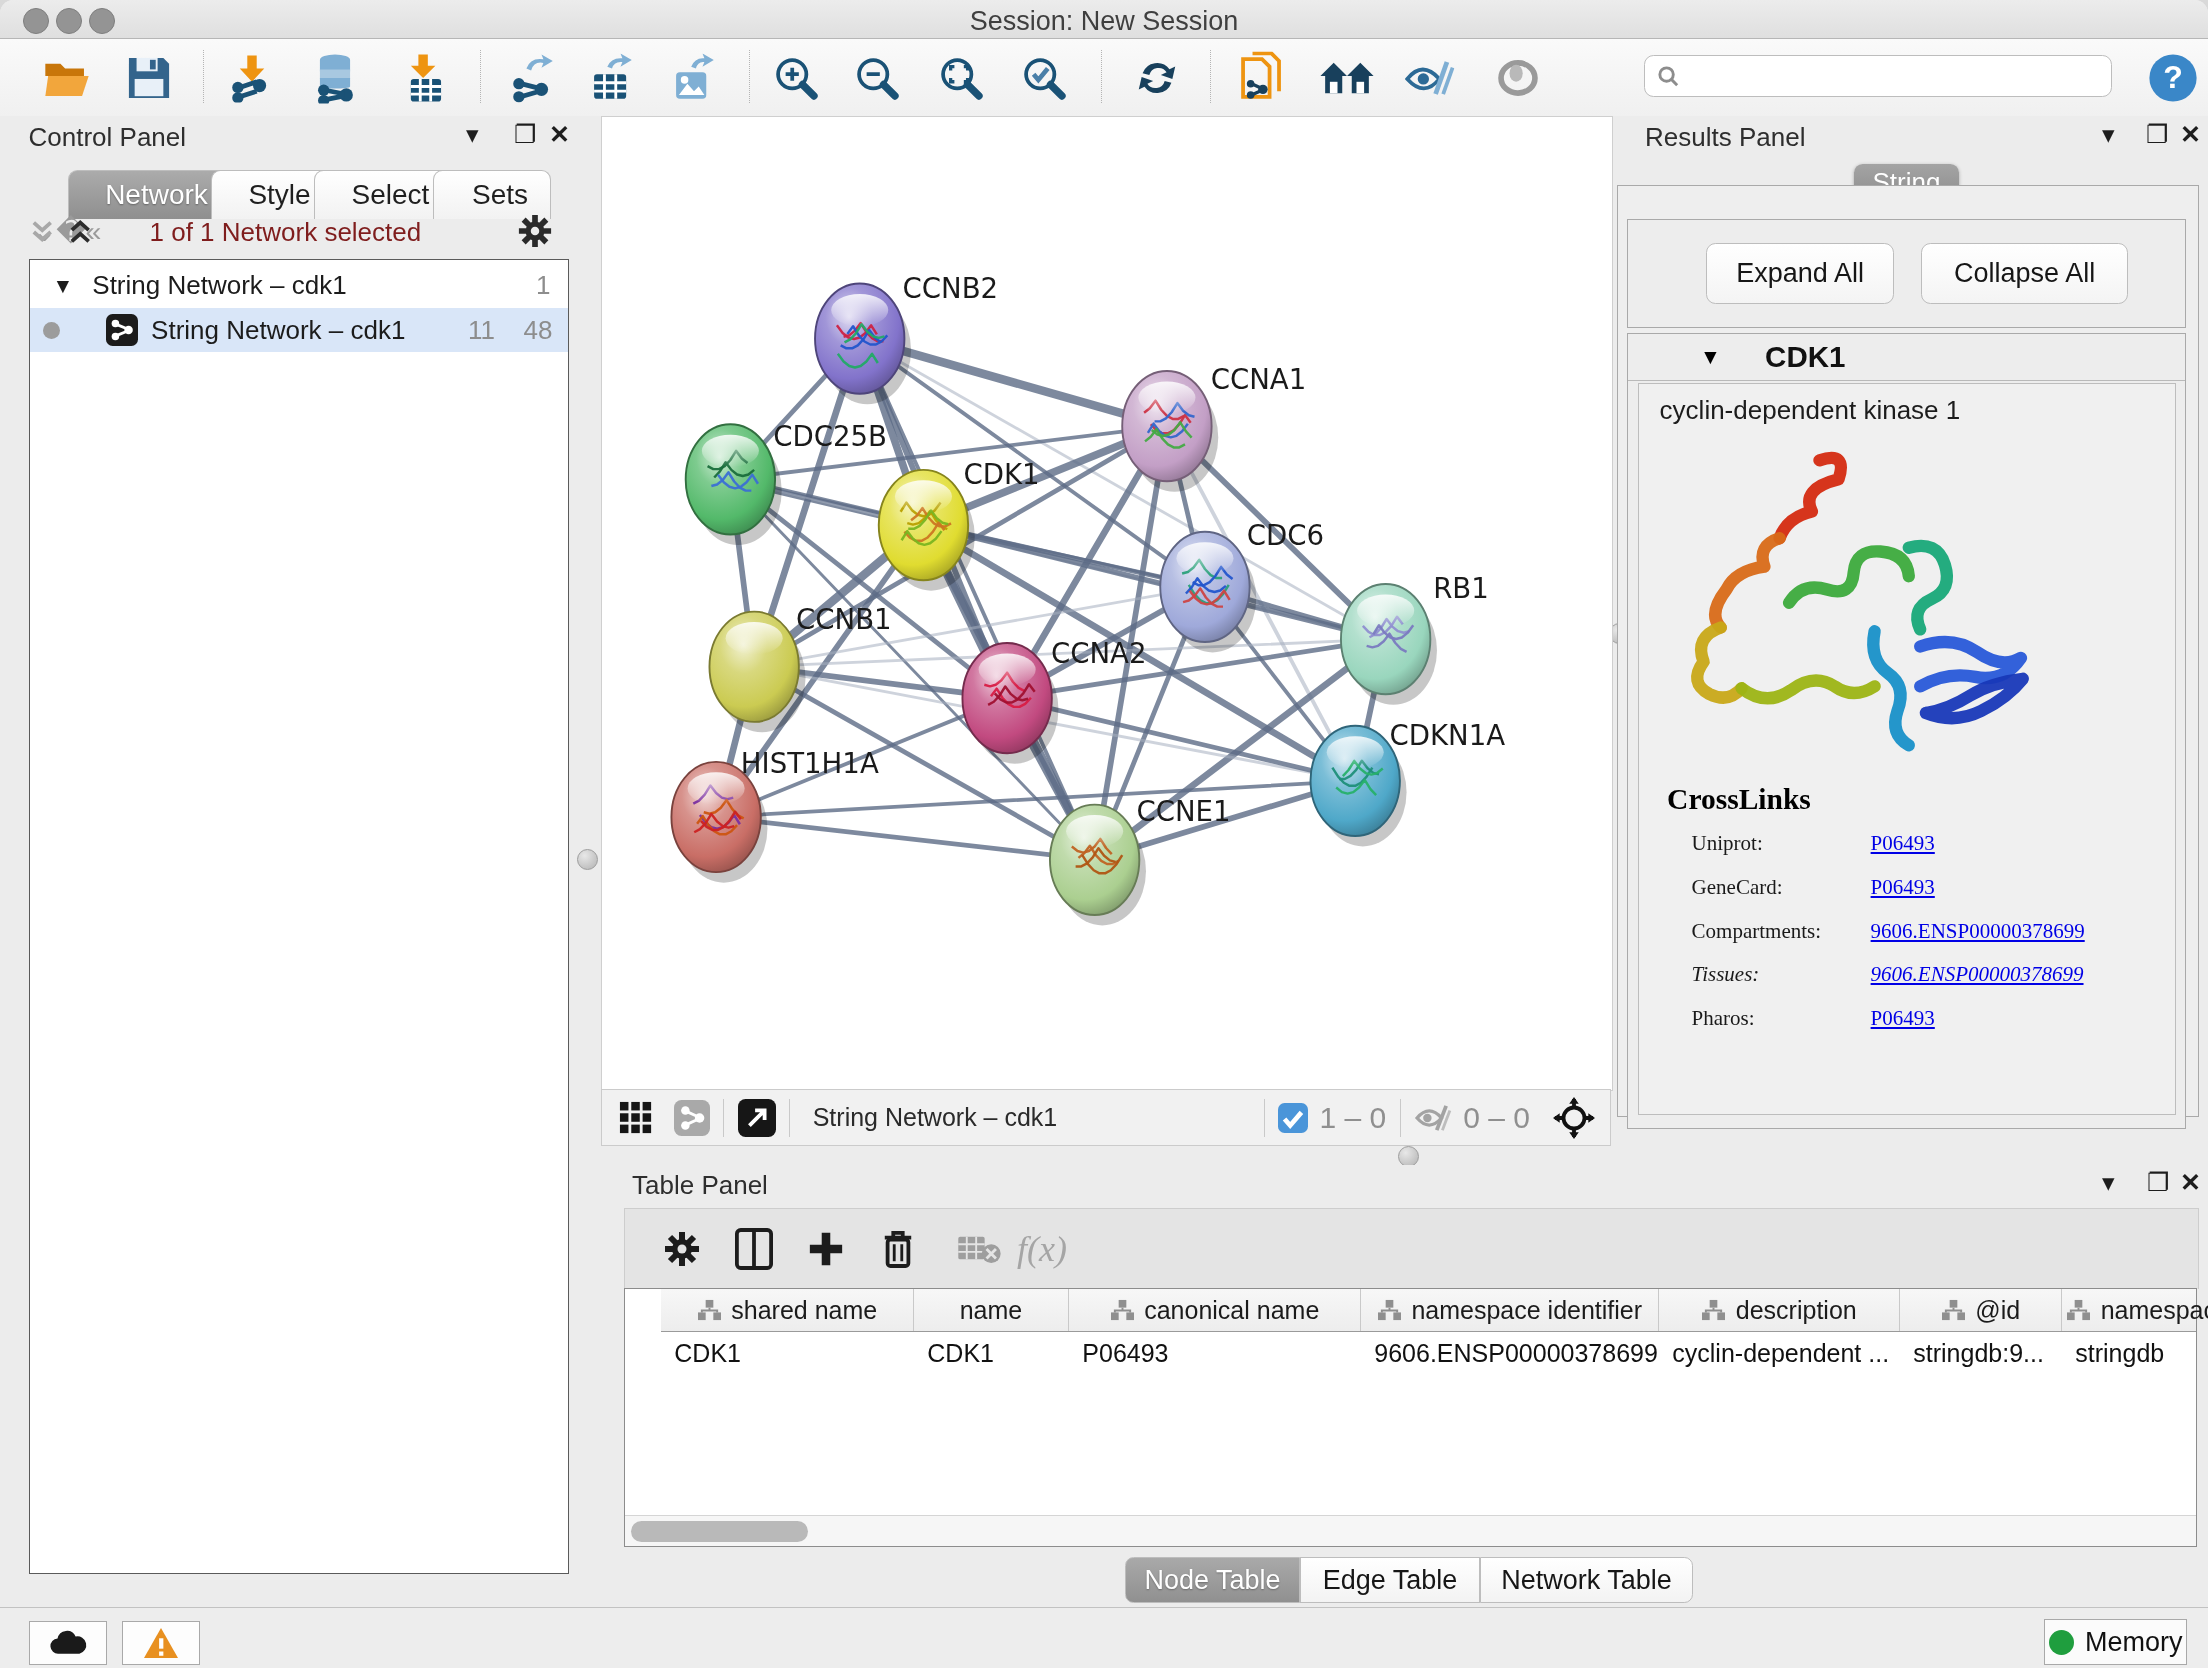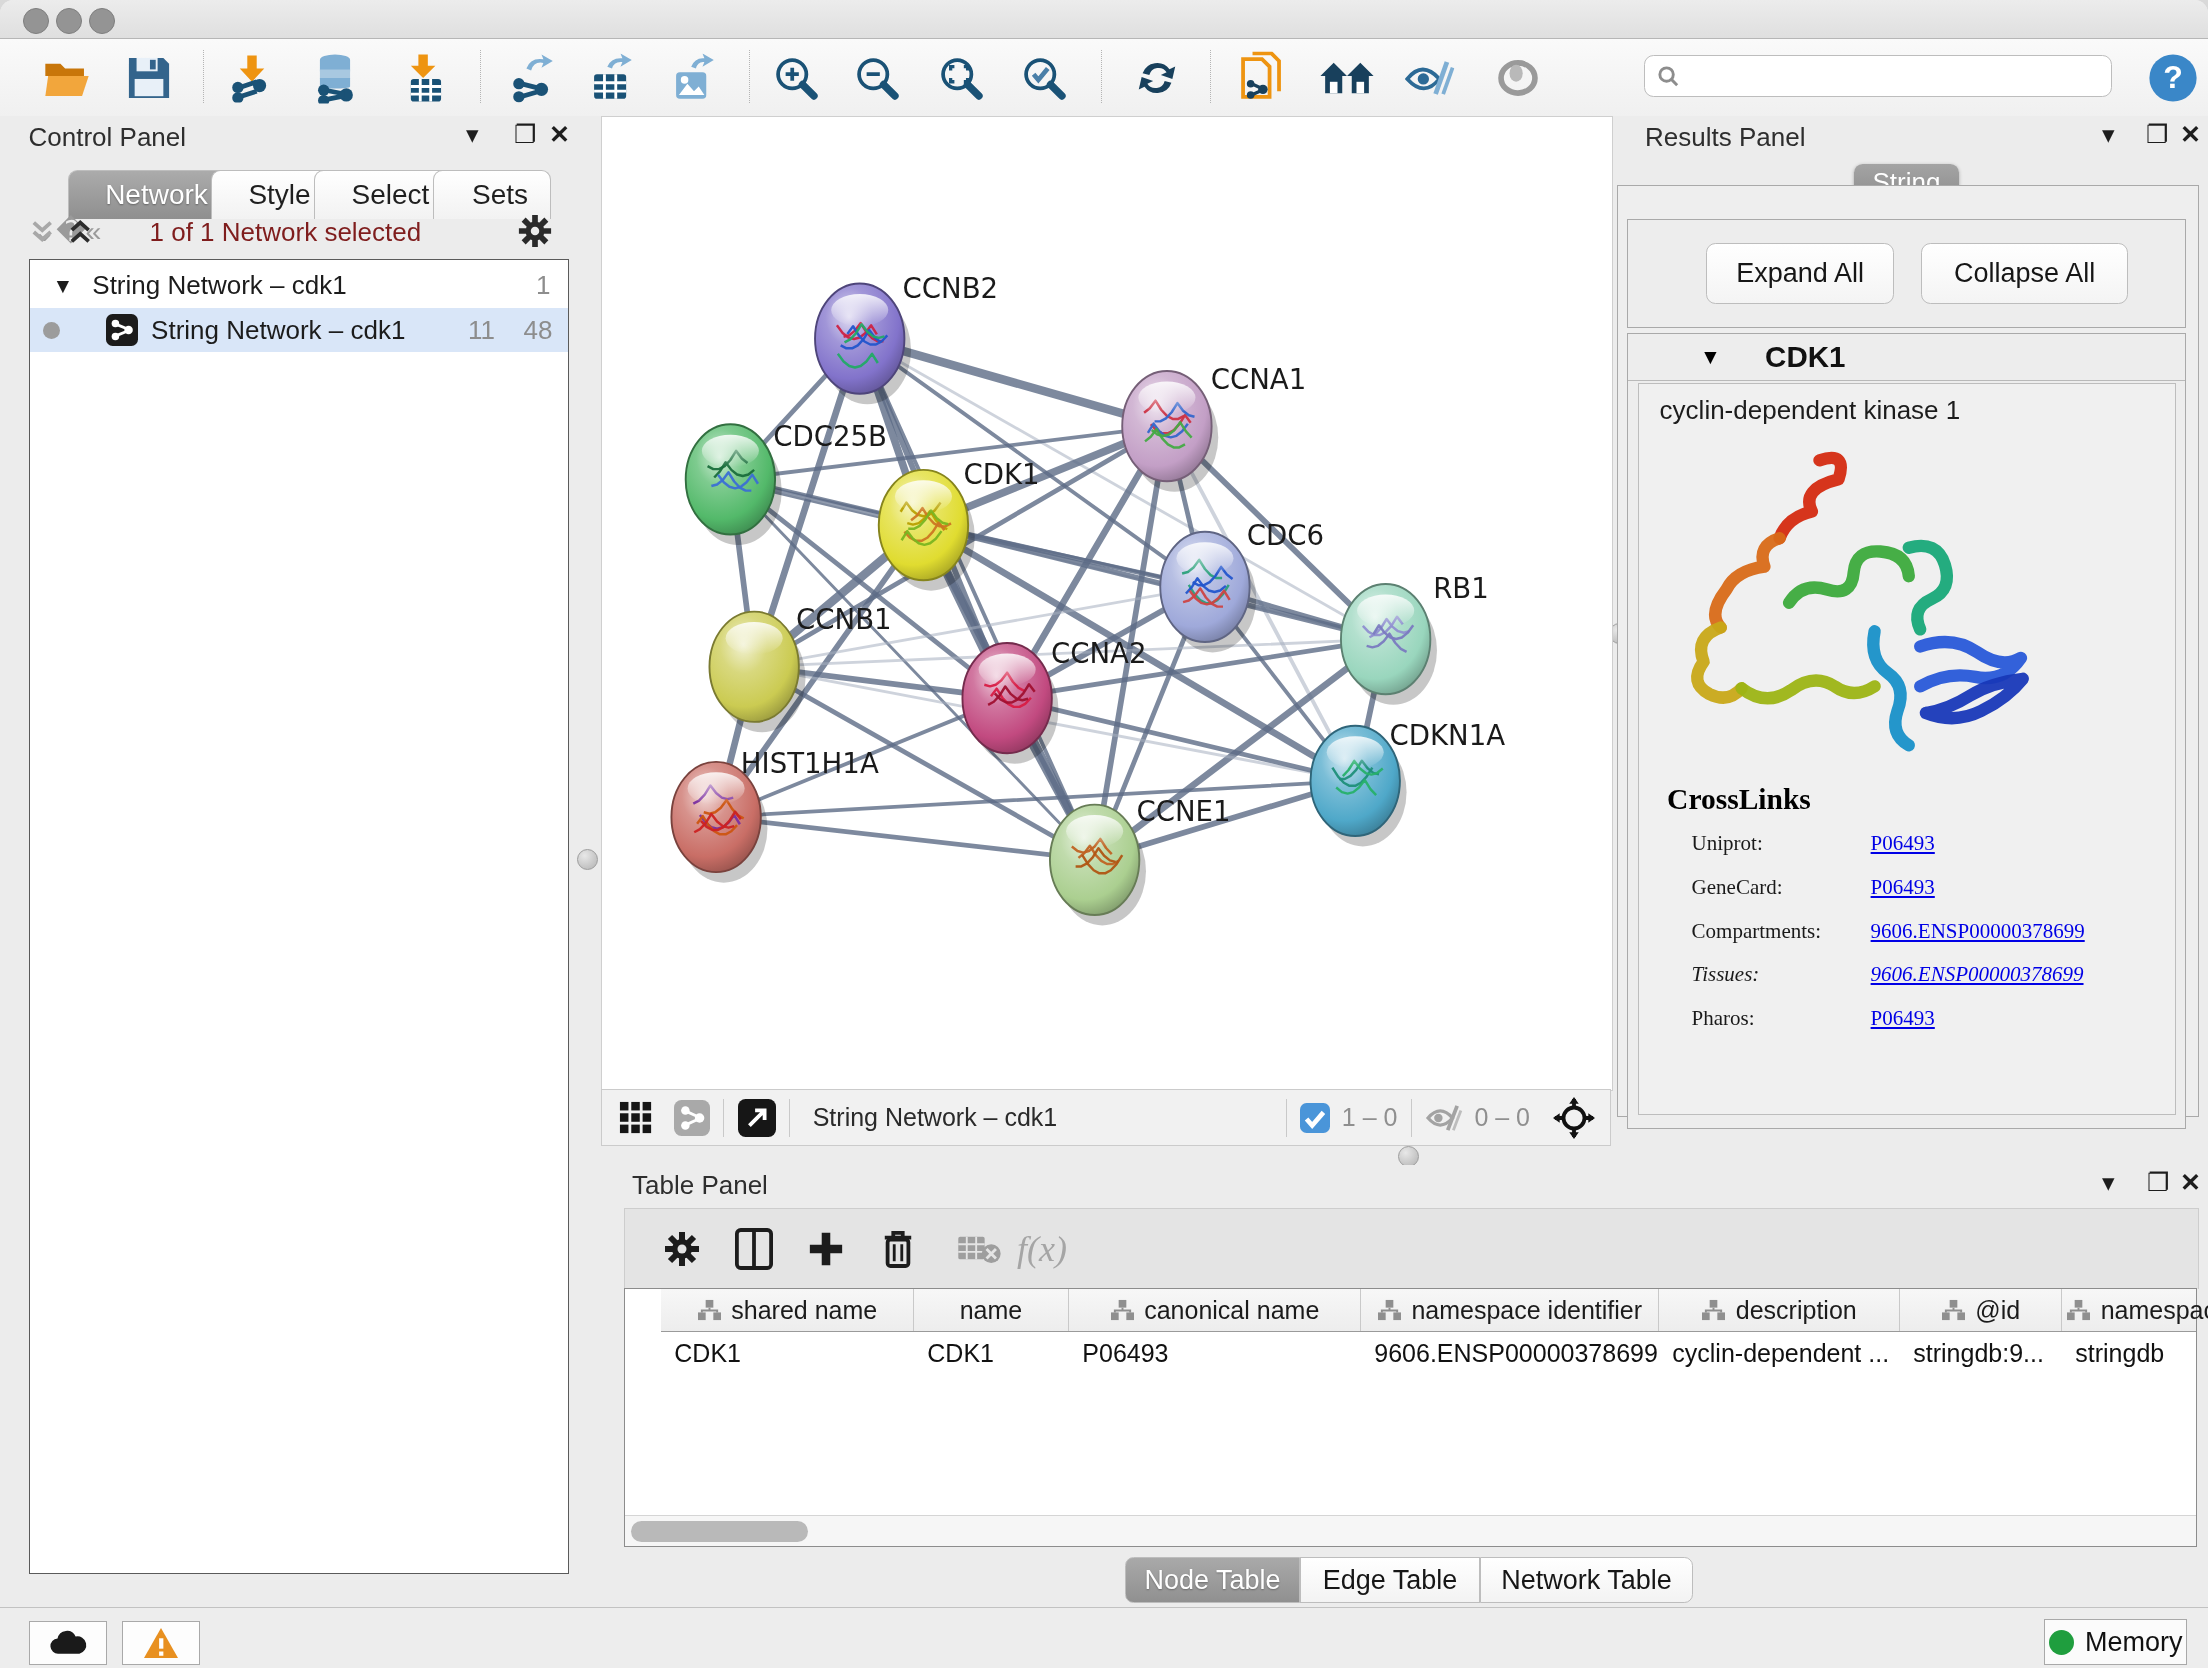--- a/index.html
+++ b/index.html
@@ -47,21 +47,21 @@
   .handle-dot{position:absolute;width:19px;height:19px;border-radius:50%;
               background:radial-gradient(circle at 35% 30%,#e8e8e8,#b2b2b2);border:1px solid #9c9c9c;}
 
   
   #net-canvas{position:absolute;left:601px;top:116px;width:1010px;height:973px;background:#fff;
               border:1px solid #cfcfcf;}
   #net-footer{position:absolute;left:601px;top:1089px;width:1010px;height:57px;background:#f1f1f1;
               border:1px solid #cbcbcb;display:flex;align-items:center;box-sizing:border-box;}
   .nf-sep{width:0;height:38px;border-left:1px solid #c9c9c9;margin:0 13.3px;}
   .nf-text{font-size:25px;color:#2a2a2a;}
-  .nf-gray{font-size:25px;color:#8f8f8f;}
+  .nf-gray{font-size:30px;color:#8f8f8f;}
 
   
   #results-panel{position:absolute;left:1628px;top:116px;width:580px;height:1046px;background:#ececec;}
   .rp-outer{position:absolute;left:-11.4px;top:69px;width:580px;height:930px;
             border:1px solid #a9a9a9;background:#eeeeee;}
   .stringtab{position:absolute;left:226px;top:48px;width:105px;height:36px;border-radius:8.6px;
              background:linear-gradient(#a4a4a4,#8d8d8d);color:#fff;font-size:26px;
              display:flex;align-items:center;justify-content:center;box-shadow:0 1.9px 3.8px rgba(0,0,0,.3);}
   .rp-box1{position:absolute;left:9.5px;top:33px;width:557px;height:107px;border:1px solid #a9a9a9;background:#ededed;}
   .rp-btn{position:absolute;top:23px;height:59px;background:linear-gradient(#ffffff,#f4f4f4);
@@ -110,20 +110,21 @@
 </style>
 </head>
 <body>
 
 <div id="window">
 
   <div class="titlebar">
     <div class="tl" style="left:23px"></div>
     <div class="tl" style="left:56px"></div>
     <div class="tl" style="left:89px"></div>
+    <div class="title-text">Session: New Session</div>
   </div>
 
   <div class="toolbar">
     <span class="tbi" style="left:67px">
       <svg width="49" height="44" viewBox="0 0 52 46">
           <path d="M3 8 h16 l5 5 h20 v8 H3z" fill="#c8760a"></path>
           <path d="M6 21 h43 l-7 21 H3z" fill="#f2a63c"></path>
         </svg>
       </span>
     <span class="tbi" style="left:149px">

